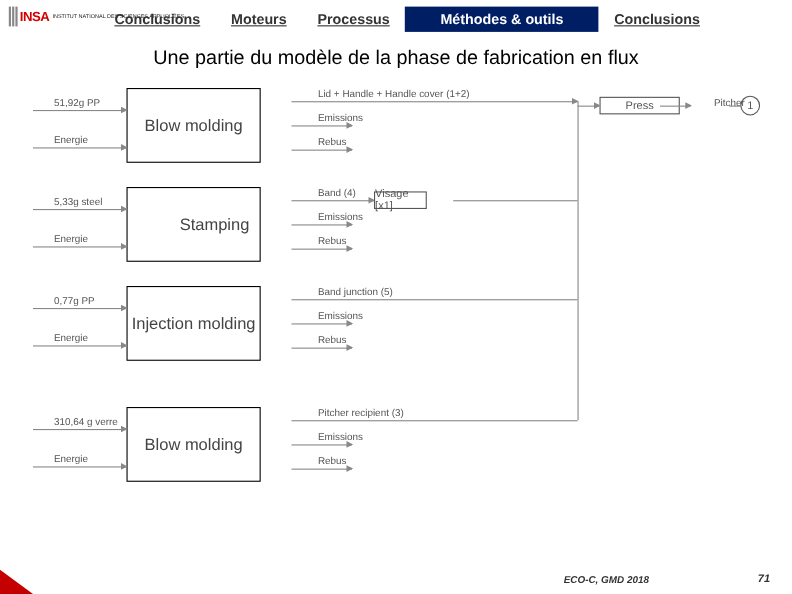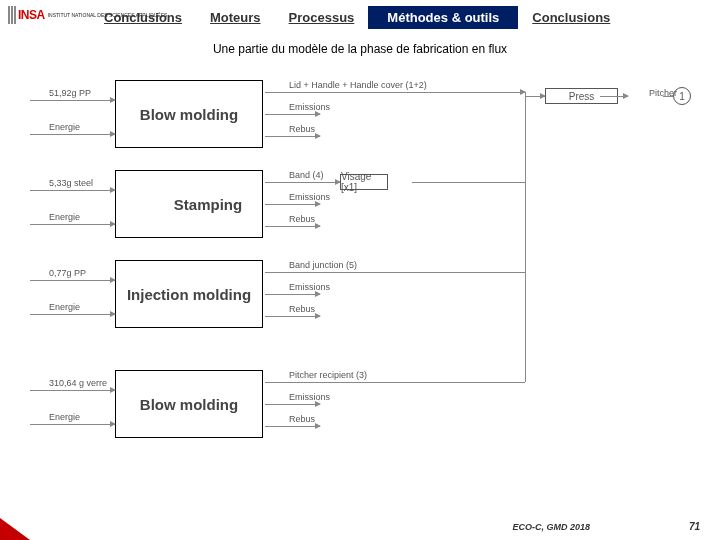--- a/index.html
+++ b/index.html
@@ -18,36 +18,36 @@
 
   .nav {
     position:absolute; top:6px; left:90px; display:flex; align-items:center;
   }
   .nav-item {
     font-size:13px; font-weight:bold; padding:3px 14px; color:#333;
     text-decoration:underline;
   }
   .nav-item.active {
     background:#001e64; color:#fff; text-decoration:none;
-    padding:4px 19px;
+    padding:4px 32px;
   }
 
   .subtitle {
     position:absolute; top:42px; left:0; width:100%;
-    text-align:center; font-size:12px; font-weight:500; color:#000;
+    text-align:center; font-size:18px; font-weight:500; color:#000;
   }
 
   .diagram {
     position:absolute; top:70px; left:30px; width:660px; height:420px;
   }
   .proc {
     position:absolute; border:1px solid #000; background:#fff;
     display:flex; align-items:center; justify-content:center;
-    font-size:15px; font-weight:700; color:#444;
-    width:148px; height:68px;
+    font-size:15px; font-weight:400; color:#444;
+    width:122px; height:68px;
   }
   .lbl {
     position:absolute; font-size:9px; color:#555; white-space:nowrap;padding-left:19px;
   }
   .line { position:absolute; background:#888; }
   .line.h { height:1px; }
   .line.v { width:1px; }
   .arrow-right::after {
     content:""; position:absolute; right:-1px; top:-3px;
     border-left:6px solid #888; border-top:3.5px solid transparent; border-bottom:3.5px solid transparent;

